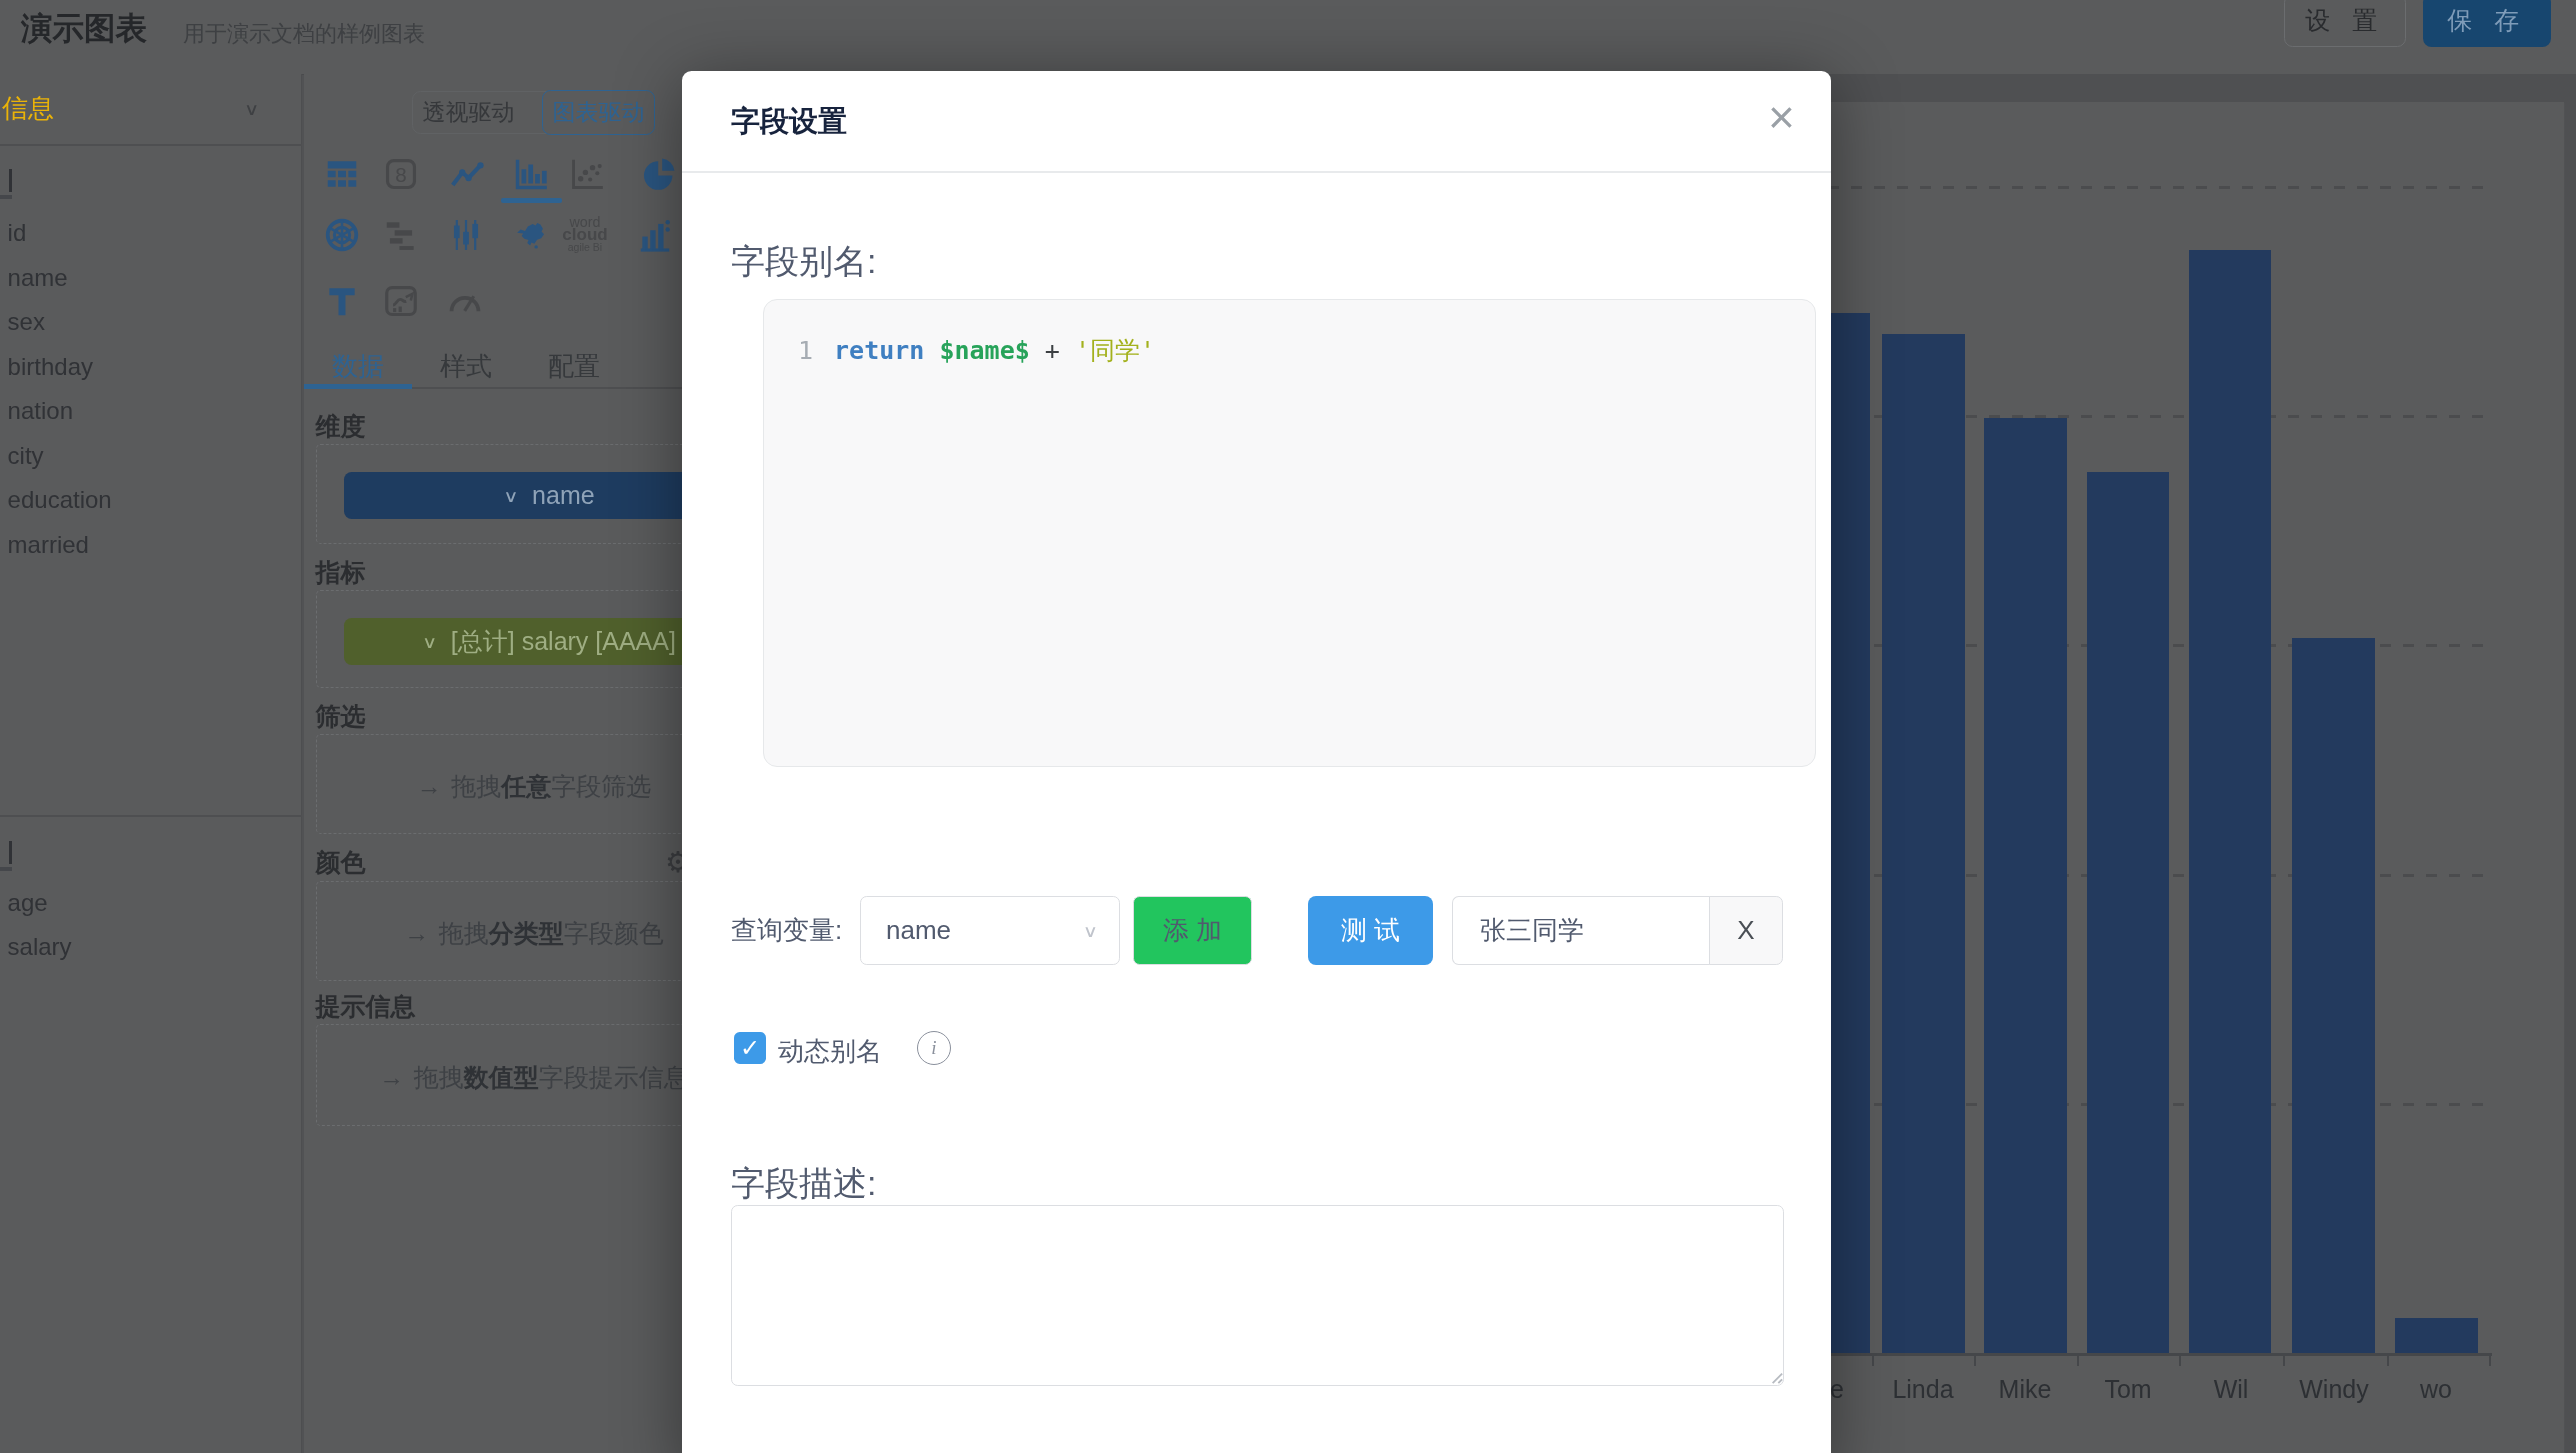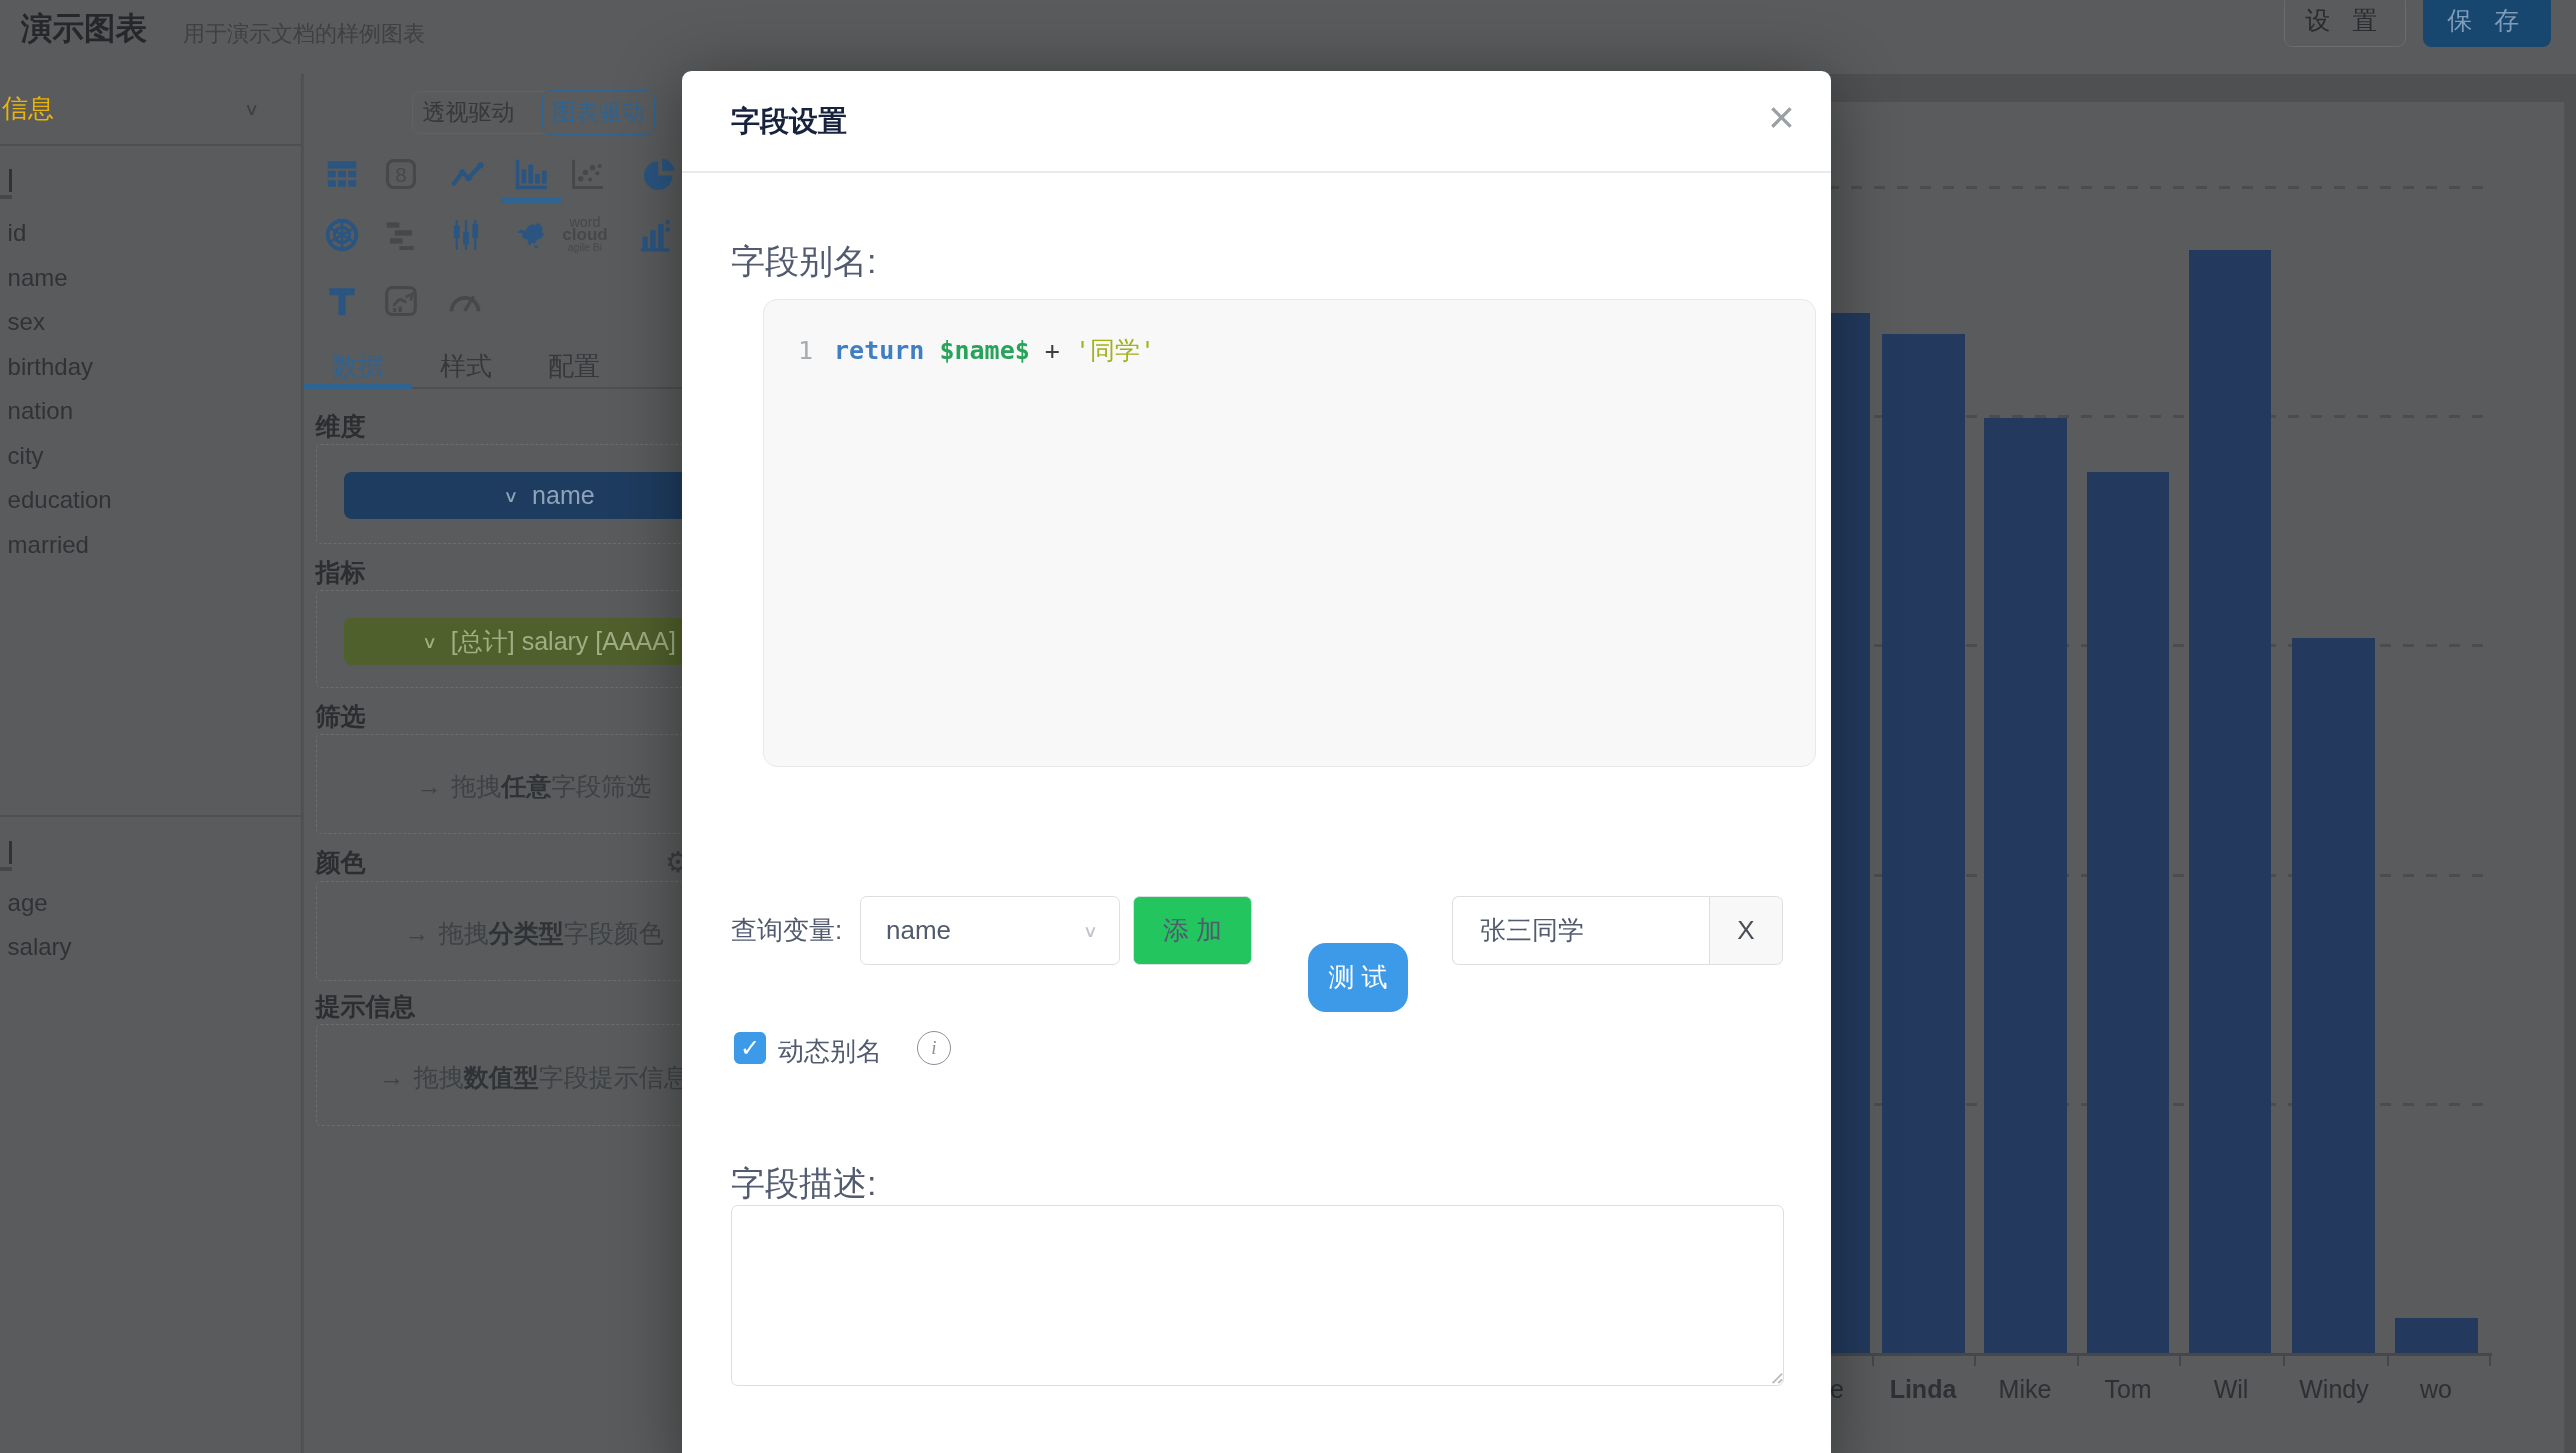--- a/index.html
+++ b/index.html
@@ -69,22 +69,22 @@
   .ln{color:#a6acb3;margin-right:21px;}
   .tok-k{color:#3f7fc1;font-weight:700;} .tok-v{color:#27a35a;font-weight:700;}
   .tok-op{color:#3c4043;} .tok-s{color:#a3b11d;}
   .qrow-item{top:825px;height:69px;box-sizing:border-box;display:flex;align-items:center;}
   .q-label{left:49px;font-size:26px;}
   .q-select{left:178px;width:260px;border:1.9px solid #dcdee2;border-radius:6.7px;padding-left:25px;
             font-size:26px;cursor:pointer;position:absolute;}
   .q-chev{position:absolute;right:21px;font-size:21px;color:#c0c4cc;transform:scaleY(.8);}
   .btn-add{left:451px;width:119px;border:1.9px solid #dcdee2;border-radius:6.7px;justify-content:center;
            font-size:26px;color:#515a6e;cursor:pointer;background:#22c55e;}
-  .btn-test{left:626px;width:100px;border-radius:18px;justify-content:center;font-size:26px;
-            color:#ffffff;background:var(--accent,#3d9ae8);cursor:pointer;border:none;margin-top:47px;}
+  .btn-test{left:626px;width:125px;border-radius:8px;justify-content:center;font-size:26px;
+            color:#ffffff;background:var(--accent,#3d9ae8);cursor:pointer;border:none;}
   .q-input{left:770px;width:258px;border:1.9px solid #dcdee2;border-right:none;border-radius:6.7px 0 0 6.7px;
            padding-left:27px;font-size:26px;color:#515a6e;}
   .q-addon{left:1027px;width:74px;border:1.9px solid #dcdee2;border-radius:0 6.7px 6.7px 0;background:#f8f8f9;
            justify-content:center;font-size:26px;color:#4a4f55;cursor:pointer;}
   .chkbox{left:52px;top:961px;width:32px;height:32px;border-radius:5.7px;background:var(--accent,#3d9ae8);
           color:#fff;font-size:24px;display:flex;align-items:center;justify-content:center;cursor:pointer;}
   .chk-label{left:96px;top:963px;font-size:26px;}
   .info-circ{left:235px;top:960px;width:32px;height:32px;border:1.9px solid #8a909c;border-radius:50%;
              color:#8a909c;font-size:19px;display:flex;align-items:center;justify-content:center;
              font-family:"Liberation Serif",serif;font-style:italic;cursor:pointer;}
@@ -300,21 +300,21 @@
   <div class="abs chartcard"></div>
   <div id="chartLayer">
       <div class="abs gridline" style="left: 1805px; top: 186px; width: 687px;"></div>
       <div class="abs gridline" style="left: 1805px; top: 415px; width: 687px;"></div>
       <div class="abs gridline" style="left: 1805px; top: 644px; width: 687px;"></div>
       <div class="abs gridline" style="left: 1805px; top: 874px; width: 687px;"></div>
       <div class="abs gridline" style="left: 1805px; top: 1103px; width: 687px;"></div>
       <div class="abs bar" style="left: 1805px; top: 313px; width: 65px; height: 1040px; background: rgb(35, 58, 94);"></div>
       <div class="abs xlabel" style="left: 1770px; top: 1375px;">e</div>
       <div class="abs bar" style="left: 1882px; top: 334px; width: 83px; height: 1019px; background: rgb(35, 58, 94);"></div>
-      <div class="abs xlabel" style="left: 1856px; top: 1375px; font-weight: bold;">Linda</div>
+      <div class="abs xlabel" style="left: 1856px; top: 1375px;">Linda</div>
       <div class="abs bar" style="left: 1984px; top: 418px; width: 83px; height: 935px; background: rgb(35, 58, 94);"></div>
       <div class="abs xlabel" style="left: 1958px; top: 1375px;">Mike</div>
       <div class="abs bar" style="left: 2087px; top: 472px; width: 82px; height: 881px; background: rgb(35, 58, 94);"></div>
       <div class="abs xlabel" style="left: 2061px; top: 1375px;">Tom</div>
       <div class="abs bar" style="left: 2189px; top: 250px; width: 82px; height: 1103px; background: rgb(35, 58, 94);"></div>
       <div class="abs xlabel" style="left: 2164px; top: 1375px;">Wil</div>
       <div class="abs bar" style="left: 2292px; top: 638px; width: 83px; height: 715px; background: rgb(35, 58, 94);"></div>
       <div class="abs xlabel" style="left: 2267px; top: 1375px;">Windy</div>
       <div class="abs bar" style="left: 2395px; top: 1318px; width: 83px; height: 35px; background: rgb(35, 58, 94);"></div>
       <div class="abs xlabel" style="left: 2369px; top: 1375px;">wo</div>

